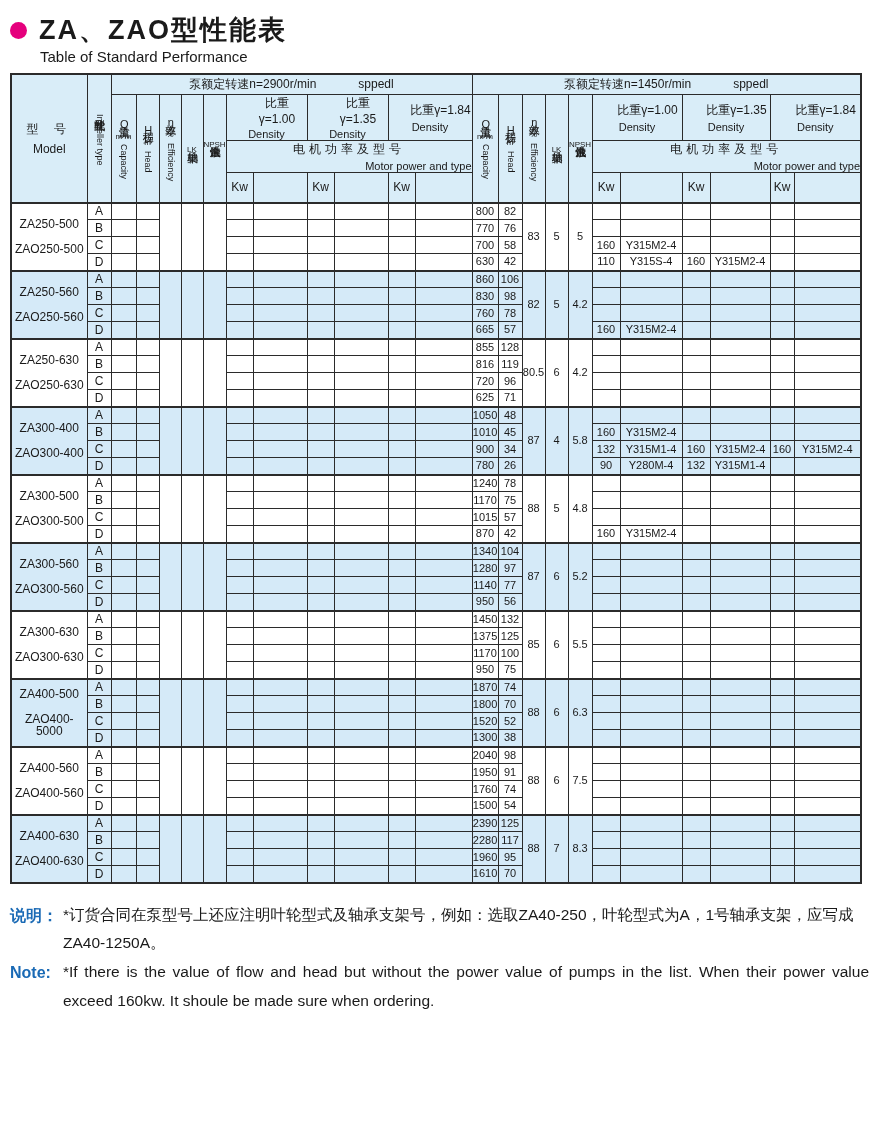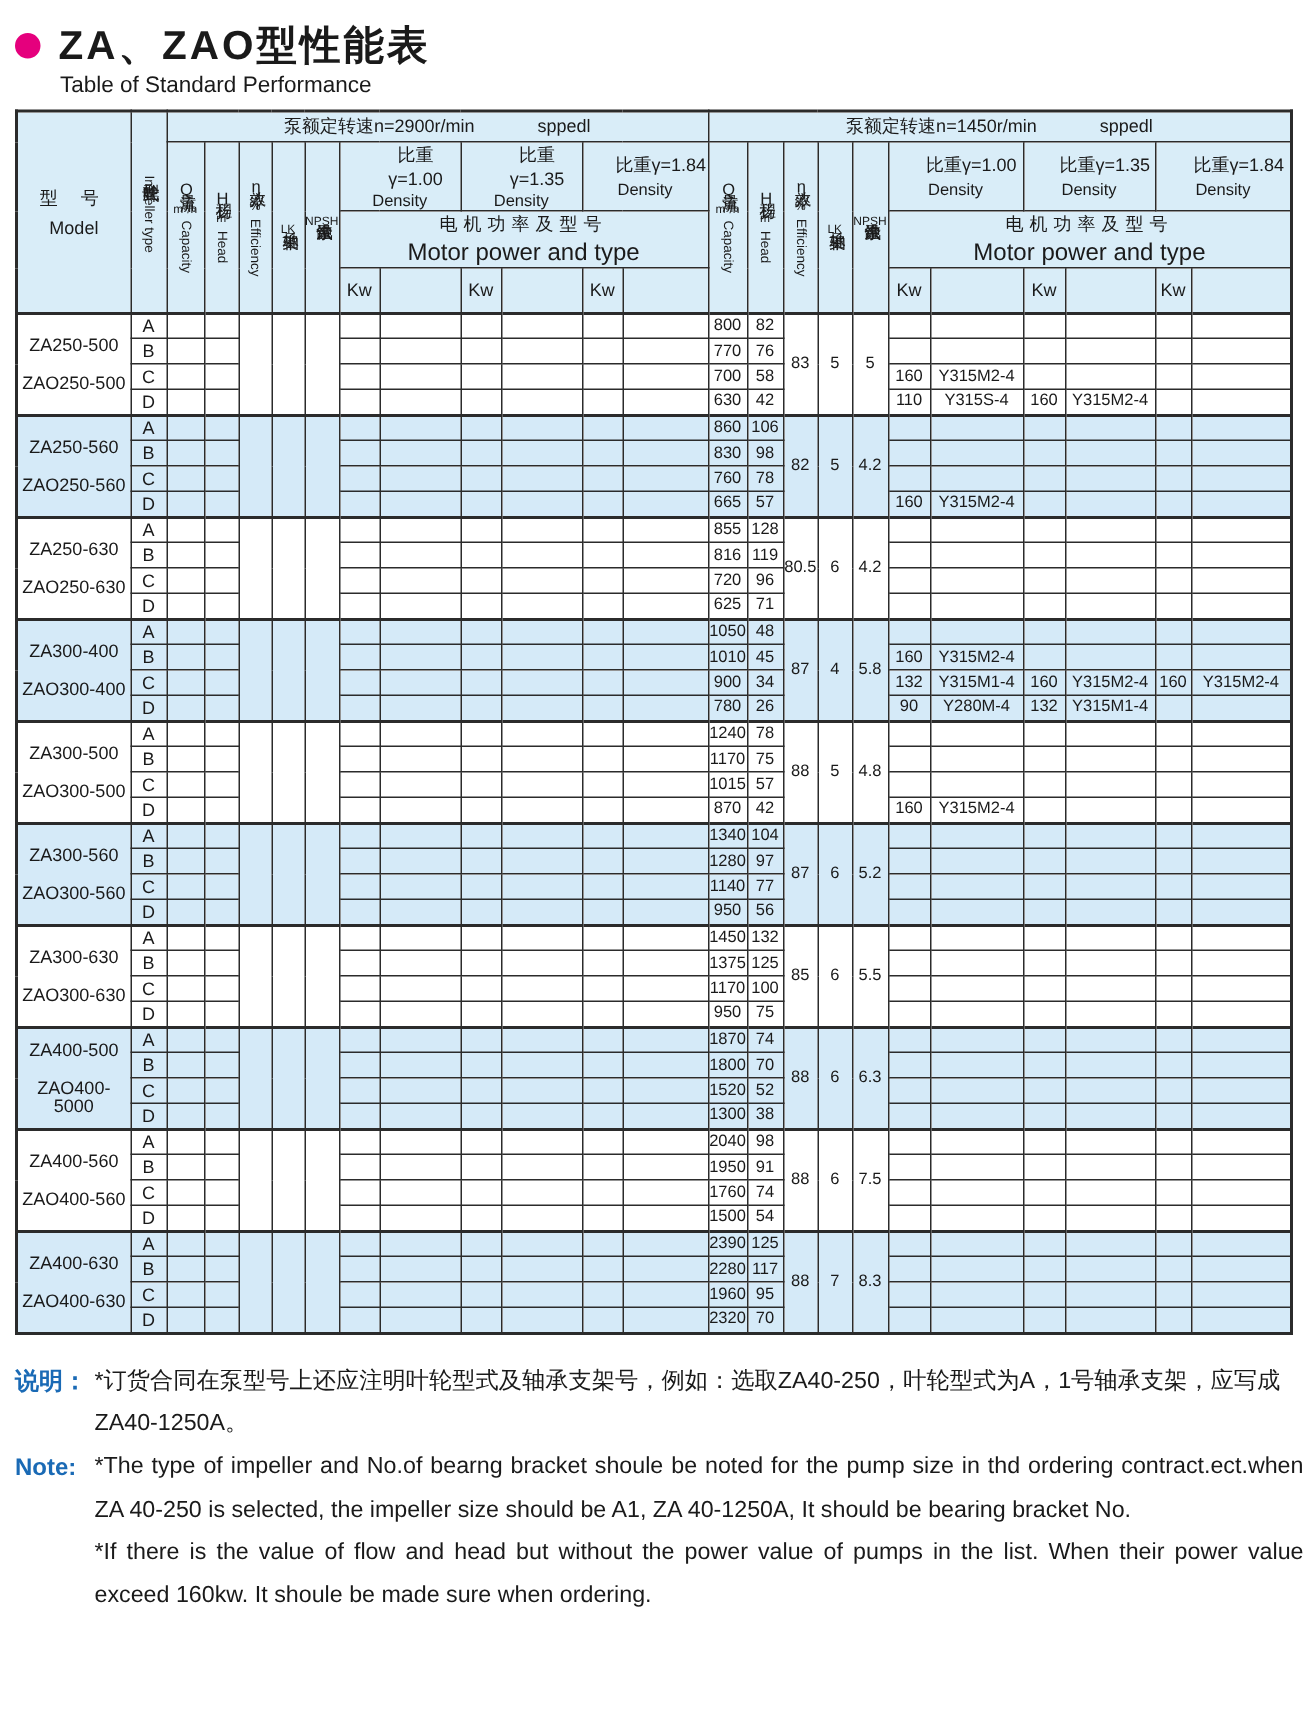--- a/index.html
+++ b/index.html
@@ -33,21 +33,21 @@
   .model-h .l2{letter-spacing:0;}
   .vwrap{display:flex;flex-direction:column;align-items:center;justify-content:center;
          gap:3px;height:96px;margin:0 auto;}
   .vwrap.tall{height:116px;}
   .cjk{writing-mode:vertical-rl;text-orientation:upright;font-size:11px;line-height:1.05;}
   .lat{writing-mode:vertical-rl;font-size:9px;line-height:1;}
   .mid{font-size:8px;line-height:1.1;white-space:pre-line;}
   .dens .l1{font-size:12px;margin-bottom:2px;margin-left:21px;}
   .dens .l2{font-size:11px;text-align:center;}
   .motor-h .l1{font-size:12px;letter-spacing:4px;margin-bottom:2px;}
-  .motor-h .l2{font-size:16px;letter-spacing:0;}
+  .motor-h .l2{font-size:11px;letter-spacing:0;text-align:right;}
 
   tbody td{height:17px;font-size:11px;line-height:1;background:#fff;}
   tr.shade td{background:var(--shade-bg);}
   tr.gtop td{border-top:2px solid var(--line);}
   td.model-cell{font-size:12px;}
   td.model-cell .m1{margin-bottom:13px;}
   td.imp{font-size:12px;}
   td.mt{font-size:11px;}
 
   
@@ -1073,37 +1073,36 @@
         <tr class="shade">
           <td class="imp">D</td>
           <td class="num"></td>
           <td class="num"></td>
           <td class="kw"></td>
           <td class="mt"></td>
           <td class="kw"></td>
           <td class="mt"></td>
           <td class="kw"></td>
           <td class="mt"></td>
-          <td class="num">2320</td>
+          <td class="num">1610</td>
           <td class="num">70</td>
           <td class="kw"></td>
           <td class="mt"></td>
           <td class="kw"></td>
           <td class="mt"></td>
           <td class="kw"></td>
           <td class="mt"></td>
         </tr>
       </tbody>
   </table>
 
   <div class="notes">
     <div class="note-block">
       <span class="note-label">说明：</span>
       <div class="note-text">*订货合同在泵型号上还应注明叶轮型式及轴承支架号，例如：选取ZA40-250，叶轮型式为A，1号轴承支架，应写成ZA40-1250A。</div>
     </div>
     <div class="note-block">
       <span class="note-label">Note:</span>
-      <div class="note-text justify">*The type of impeller and No.of bearng bracket shoule be noted for the pump size in thd ordering contract.ect.when ZA 40-250 is selected, the impeller size should be A1, ZA 40-1250A, It should be bearing bracket No.</div>
       <div class="note-text justify">*If there is the value of flow and head but without the power value of pumps in the list. When their power value exceed 160kw. It shoule be made sure when ordering.</div>
     </div>
   </div>
 
 </div>
 
 </body></html>

